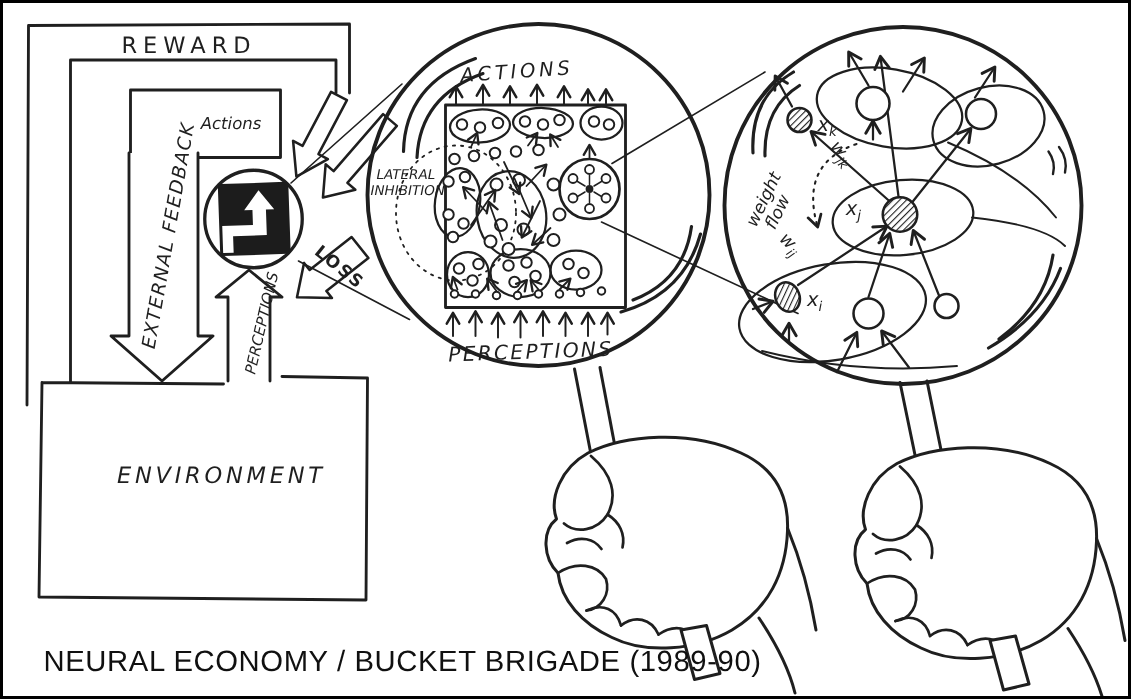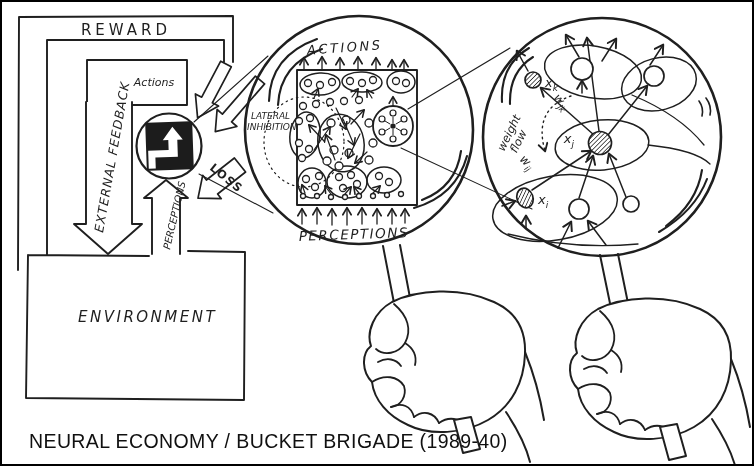--- a/index.html
+++ b/index.html
@@ -300,14 +300,14 @@
       <path stroke-width="1.8" d="M 24,68 C 33,63 42,65 47,72"></path>
       <path fill="#fff" d="M 100,126 L 117,123 L 126,155 L 109,159 Z"></path>
       <path d="M 171,58 C 180,80 186,102 190,126"></path>
       <path d="M 152,118 C 164,136 172,152 176,168"></path>
     </g>
   </defs>
   <use href="#fist" transform="translate(352,292)"></use>
   <use href="#fist" transform="translate(558,299)"></use>
 </svg>
 
-<div class="caption">NEURAL ECONOMY / BUCKET BRIGADE (1989-40)</div>
+<div class="caption">NEURAL ECONOMY / BUCKET BRIGADE (1989-90)</div>
 </div>
 
 </body></html>

